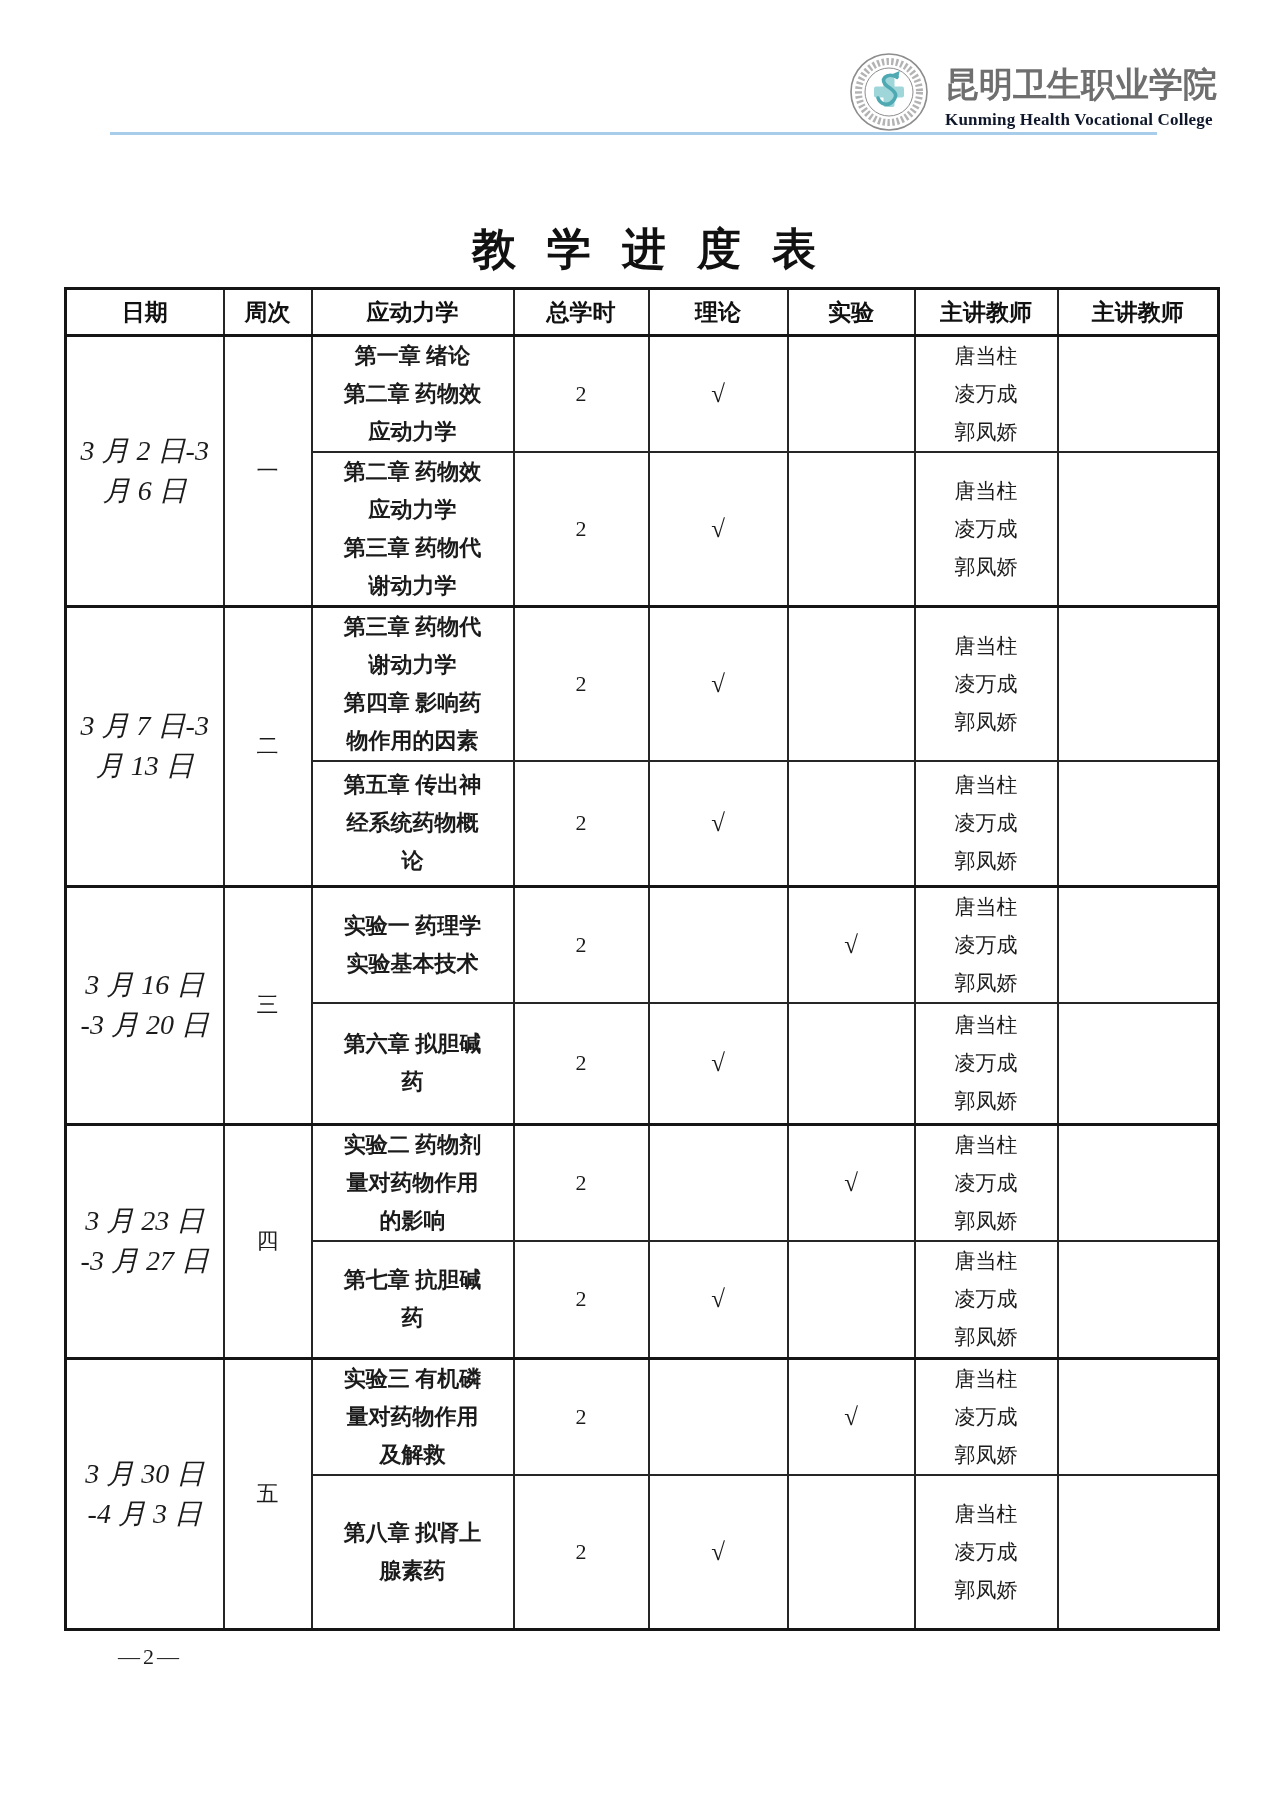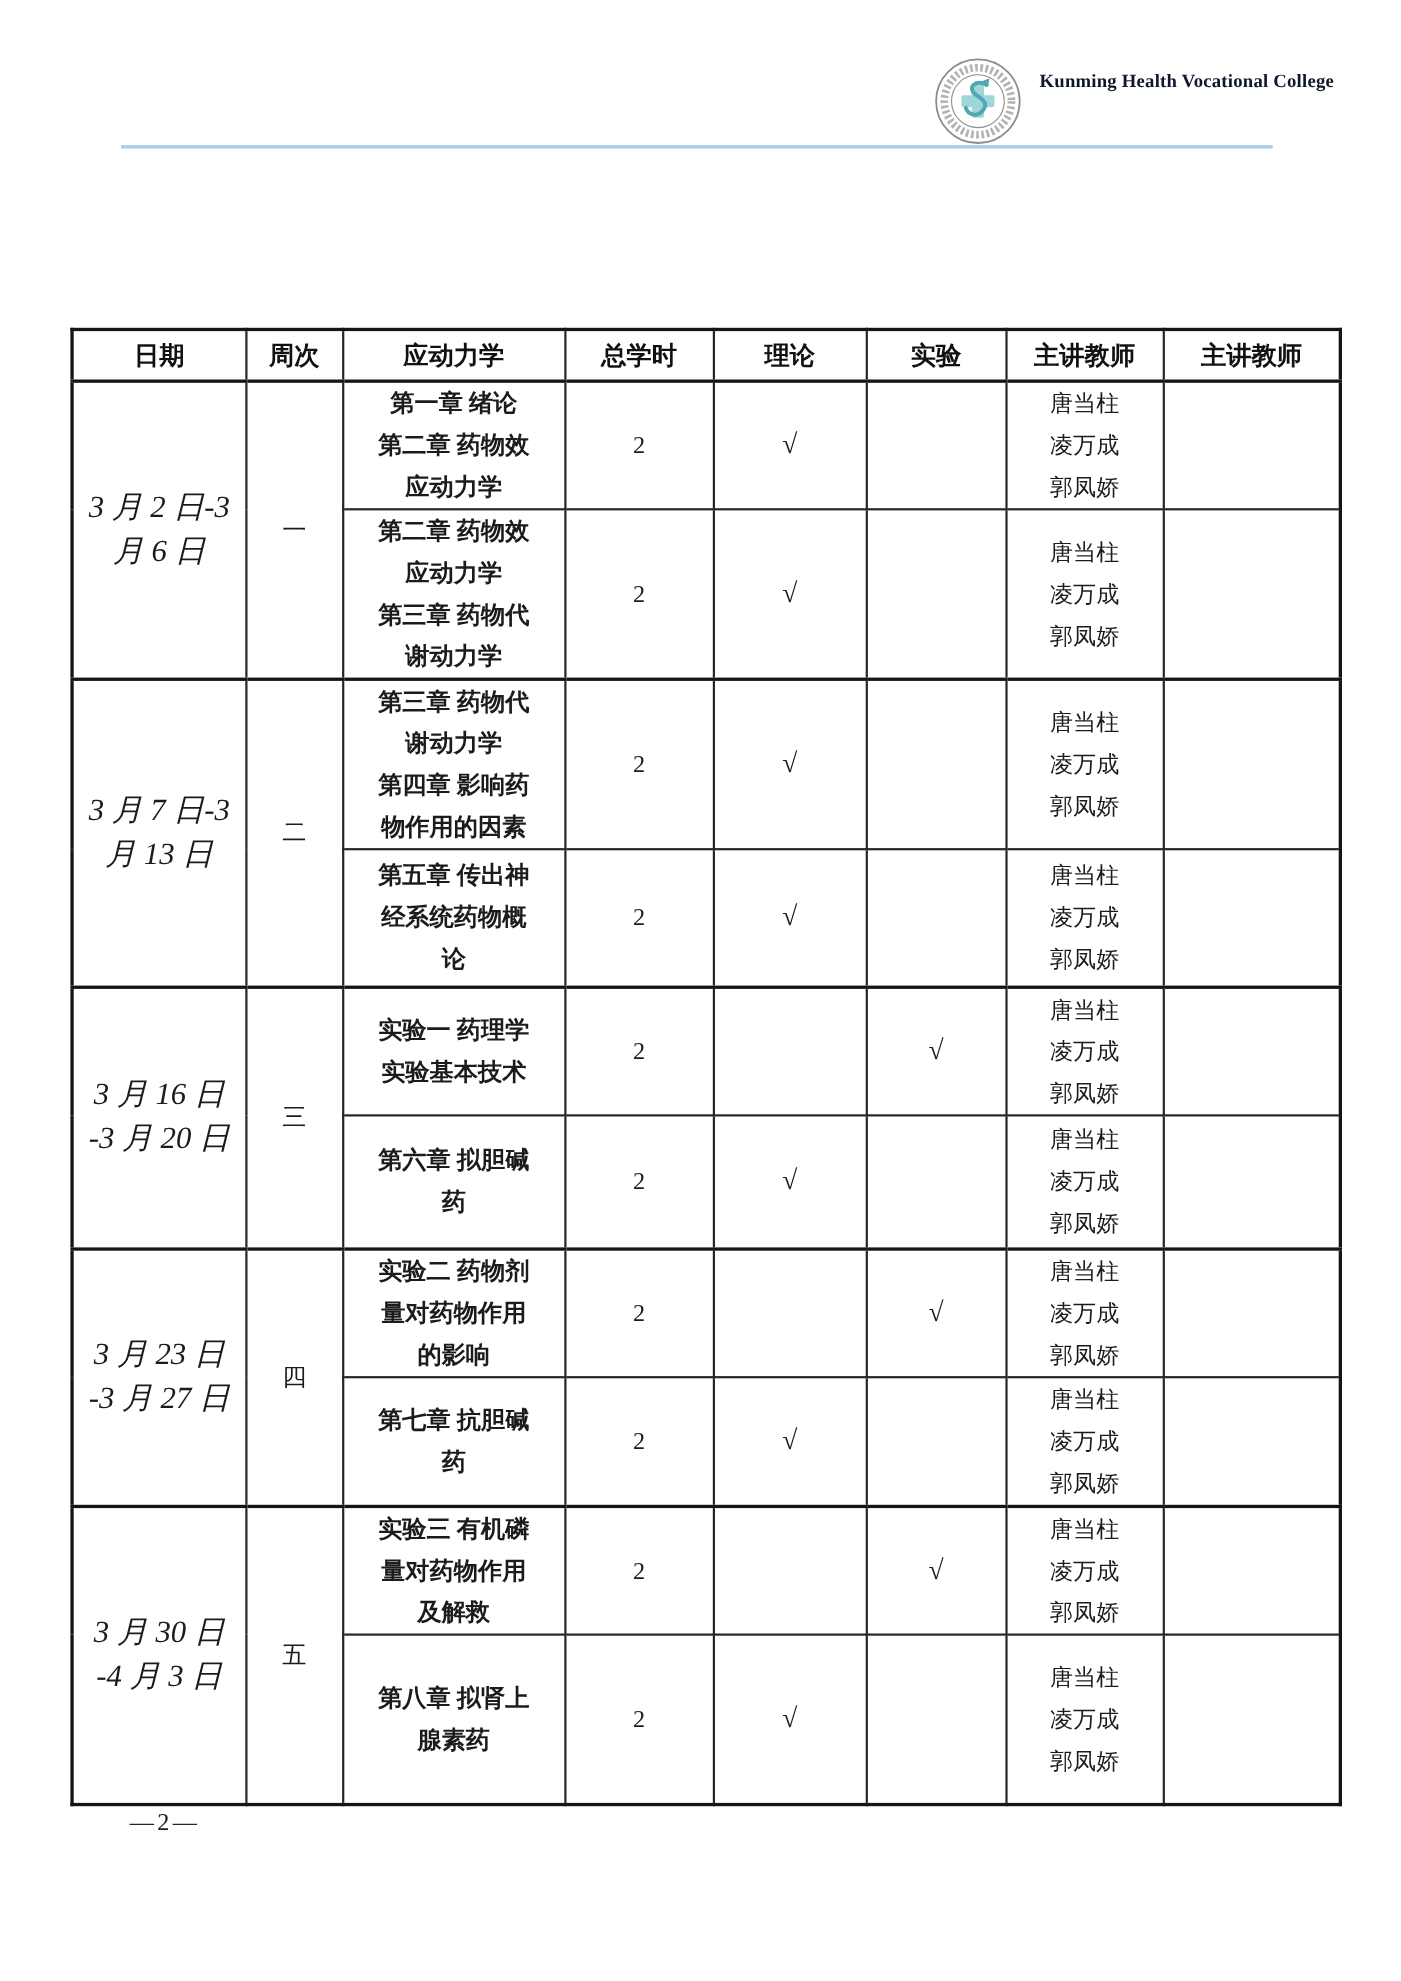--- a/index.html
+++ b/index.html
@@ -22,21 +22,21 @@
   .header-rule { position:absolute; left:110px; top:132px; width:1047px; height:3px; }
 
   
   .doc-title {
     position:absolute; left:0; top:220px; width:100%; text-align:center;
     font-size:44px; font-weight:bold; letter-spacing:10px; text-indent:24px; color:#111;
   }
 
   
   table.schedule {
-    position:absolute; left:64px; top:298px; width:1153px;
+    position:absolute; left:64px; top:287px; width:1153px;
     border-collapse:collapse; table-layout:fixed;
     border:3px solid #151515;
   }
   table.schedule td {
     border:2px solid #262626; text-align:center; vertical-align:middle;
     padding:0; overflow:hidden;
   }
   tr.group-start td { border-top:3px solid #151515; }
   tr.head-row td { border-bottom:2.5px solid #151515; }
 
@@ -62,25 +62,27 @@
     <circle cx="40" cy="40" r="38" fill="#ffffff" stroke="#8d8d8d" stroke-width="1.6"></circle>
     <circle cx="40" cy="40" r="30.5" fill="none" stroke="#9a9a9a" stroke-width="7" stroke-dasharray="2.4 2.3" opacity="0.75"></circle>
     <circle cx="40" cy="40" r="24" fill="#ffffff" stroke="#8d8d8d" stroke-width="1"></circle>
     <rect x="34.5" y="25" width="11" height="30" rx="2" fill="#9fd6da"></rect>
     <rect x="25" y="34.5" width="30" height="11" rx="2" fill="#9fd6da"></rect>
     <path d="M48 25 c-11 -5 -18 3 -10 9 c9 6 11 9 6 15 c-5 6 -13 3 -15 -3" fill="none" stroke="#4fa9b3" stroke-width="3.6" stroke-linecap="round"></path>
     <path d="M44 23 l5 -2 l-1 5" fill="none" stroke="#4fa9b3" stroke-width="2.4" stroke-linecap="round"></path>
   </svg>
 
   <div class="brand">
+    <div class="brand-zh">昆明卫生职业学院</div>
     <div class="brand-en">Kunming Health Vocational College</div>
   </div>
 
   <div class="header-rule" style="background:#a7cdeb;"></div>
 
+  <div class="doc-title">教 学 进 度 表</div>
 
   <table class="schedule">
     <colgroup>
       <col style="width:158px">
         <col style="width:88px">
         <col style="width:202px">
         <col style="width:135px">
       <col style="width:139px">
         <col style="width:127px">
         <col style="width:143px">

